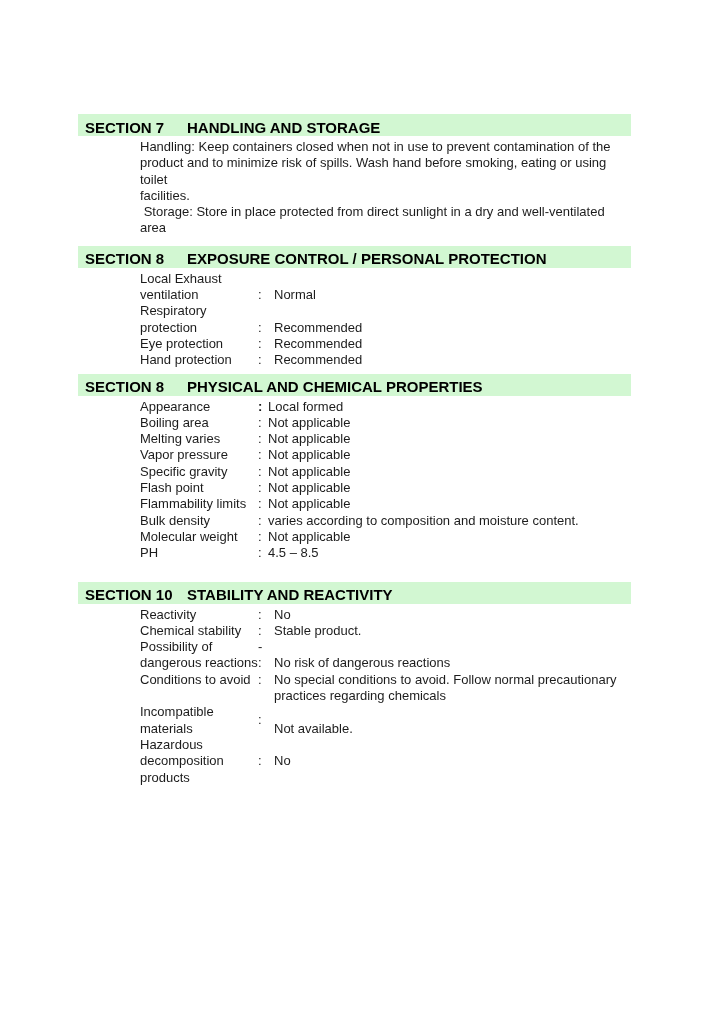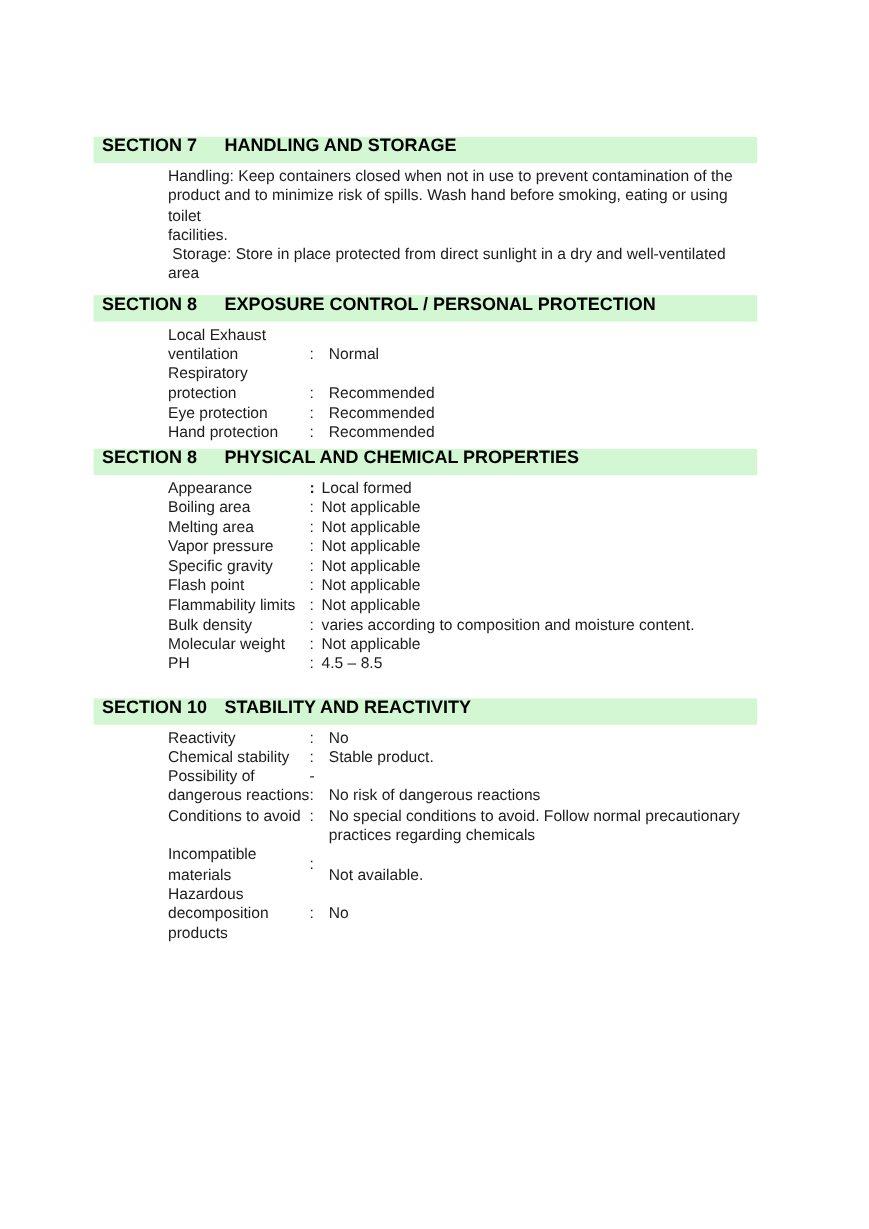--- a/index.html
+++ b/index.html
@@ -7,21 +7,21 @@
     width:724px;height:1024px;background:#ffffff;position:relative;
     font-family:"Liberation Sans", sans-serif;color:#1c1c1c;
     -webkit-font-smoothing:antialiased;
   }
   .content{
     position:absolute;left:78px;top:114px;width:553px;
     font-size:13px;line-height:16.3px;
   }
   .section{margin:0;}
   .sec-header{
-    display:flex;align-items:flex-start;height:22px;
+    display:flex;align-items:flex-end;height:22px;
     background:#d2f7d2;padding-left:7px;
     font-weight:bold;font-size:15px;color:#000;
   }
   .sec-id{flex:0 0 102px;}
   .sec-title{flex:1;}
   .sec-body{padding-left:62px;margin-top:3px;}
   .para{margin:0;white-space:pre-wrap;width:482px;}
   .rows{display:table;border-collapse:collapse;}
   .row{display:table-row;}
   .cell{display:table-cell;vertical-align:top;}
@@ -99,21 +99,21 @@
           <div class="cell label">Appearance</div>
           <div class="cell sep sep-bold">:</div>
           <div class="cell value">Local formed</div>
         </div>
         <div class="row">
           <div class="cell label">Boiling area</div>
           <div class="cell sep">:</div>
           <div class="cell value">Not applicable</div>
         </div>
         <div class="row">
-          <div class="cell label">Melting area</div>
+          <div class="cell label">Melting varies</div>
           <div class="cell sep">:</div>
           <div class="cell value">Not applicable</div>
         </div>
         <div class="row">
           <div class="cell label">Vapor pressure</div>
           <div class="cell sep">:</div>
           <div class="cell value">Not applicable</div>
         </div>
         <div class="row">
           <div class="cell label">Specific gravity</div>

